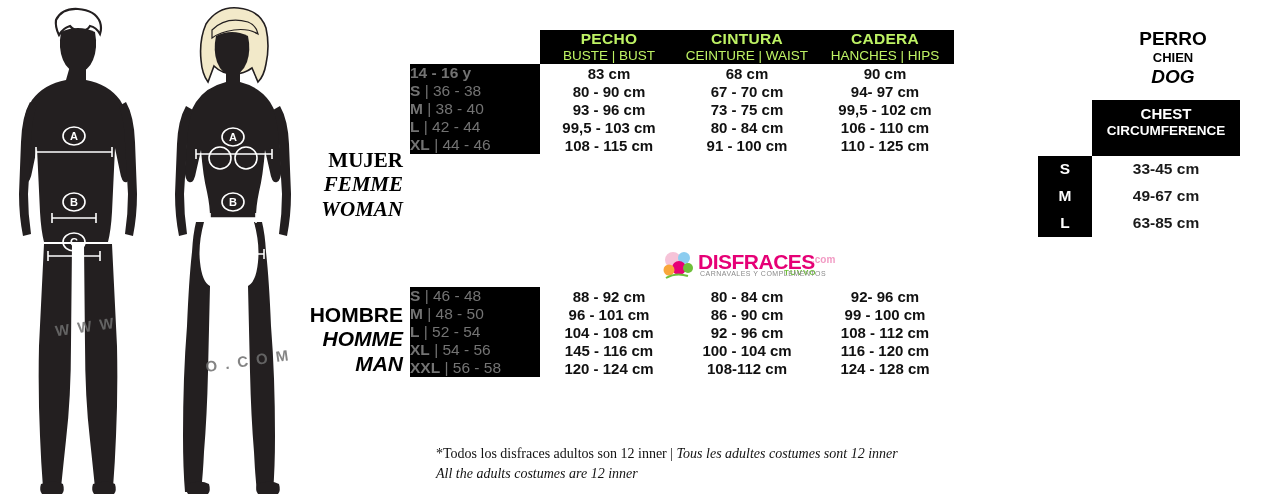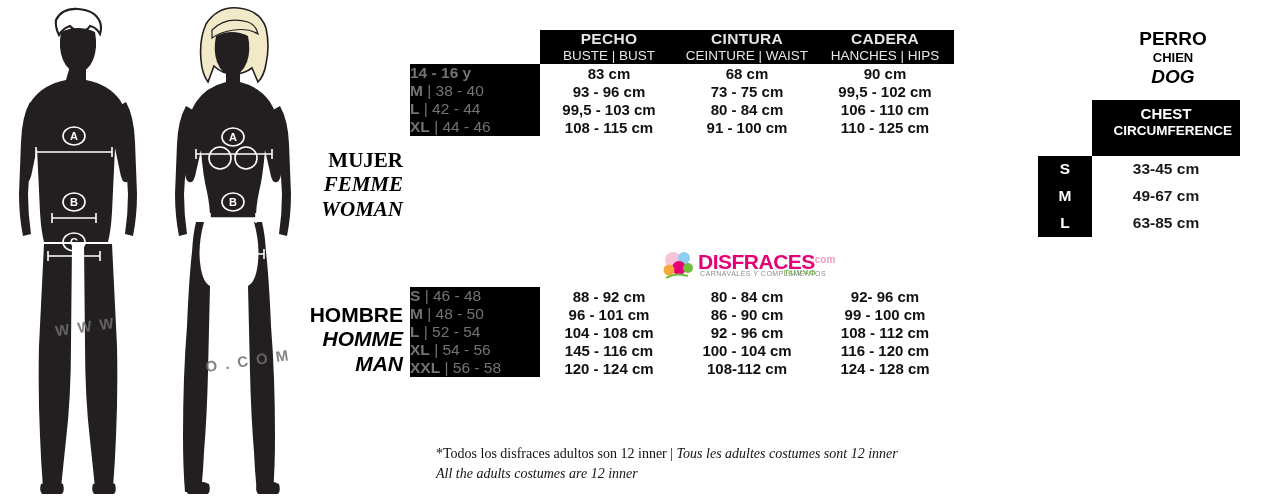--- a/index.html
+++ b/index.html
@@ -66,21 +66,21 @@
   .size-table {
     position: absolute;
     border-collapse: collapse;
   }
   .size-table td, .size-table th {
     padding: 0;
     margin: 0;
   }
   .hdr-cell {
     background: #000;
-    color: #e5e5e5;
+    color: #bef264;
     text-align: center;
     font-size: 14.5px;
     line-height: 1.18;
     padding: 6px 4px 7px 4px;
     font-weight: bold;
   }
   .hdr-cell .h1 { font-size: 15.5px; font-weight: bold; letter-spacing: .3px; }
   .hdr-cell .h2 { font-size: 13.5px; font-weight: normal; }
   .row-label {
     background: #000;
@@ -129,21 +129,21 @@
   .tbl-dog { left: 1038px; top: 100px; }
   .tbl-dog .dog-hdr {
     background: #000;
     color: #fff;
     text-align: center;
     font-weight: bold;
     padding: 5px 8px 17px 8px;
     line-height: 1.2;
   }
   .tbl-dog .dog-hdr .dh1 { font-size: 15px; }
-  .tbl-dog .dog-hdr .dh2 { font-size: 13.5px; text-align: right; }
+  .tbl-dog .dog-hdr .dh2 { font-size: 13.5px; }
   .tbl-dog .dog-lbl {
     background: #000;
     color: #fff;
     text-align: center;
     font-size: 15.5px;
     font-weight: bold;
     width: 54px;
     padding: 4px 0 5px 0;
   }
   .tbl-dog .dog-val {
@@ -346,20 +346,26 @@
         </td>
       </tr>
 
       <tr>
         <td class="row-label"><b>14 - 16 y</b> <span class="sep"></span></td>
         <td class="val">83 cm</td>
         <td class="val">68 cm</td>
         <td class="val">90 cm</td>
       </tr>
       <tr>
+        <td class="row-label"><b>S</b> <span class="sep">| 36 - 38</span></td>
+        <td class="val">80 - 90 cm</td>
+        <td class="val">67 - 70 cm</td>
+        <td class="val">94- 97 cm</td>
+      </tr>
+      <tr>
         <td class="row-label"><b>M</b> <span class="sep">| 38 - 40</span></td>
         <td class="val">93 - 96 cm</td>
         <td class="val">73 - 75 cm</td>
         <td class="val">99,5 - 102 cm</td>
       </tr>
       <tr>
         <td class="row-label"><b>L</b> <span class="sep">| 42 - 44</span></td>
         <td class="val">99,5 - 103 cm</td>
         <td class="val">80 - 84 cm</td>
         <td class="val">106 - 110 cm</td>

